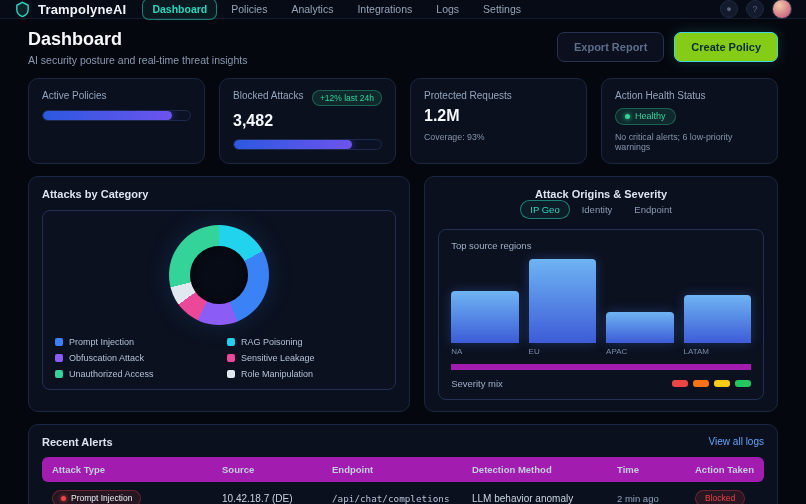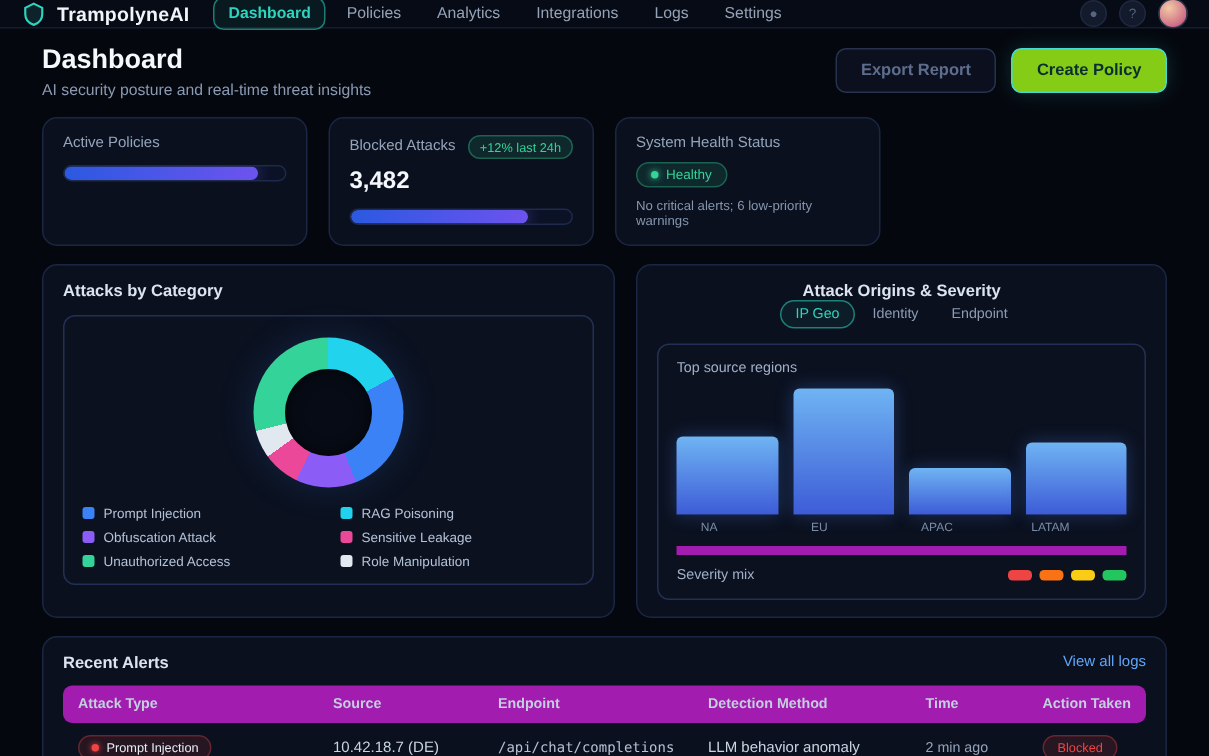--- a/index.html
+++ b/index.html
@@ -31,21 +31,21 @@
   .page-title { font-size:18px; font-weight:bold; color:#f6f9fc; line-height:1.2; }
   .page-sub { font-size:10.5px; color:#8a9ab2; margin-top:3px; }
   .head-actions { display:flex; gap:10px;border-radius:13px; }
   .btn { font-size:11px; border-radius:7px; padding:8px 16px; cursor:pointer; border:1px solid transparent; }
   .btn-ghost { background:rgba(17,24,42,.6); border-color:#27324e; color:#5d6d8c; font-weight:bold; }
   .btn-primary { background:#84cc16; border-color:#45d9d3; color:#0a2e31; font-weight:bold;
     box-shadow:0 0 14px rgba(69,217,211,.18); }
   
   .stats { margin:10px 28px 0; display:grid; grid-template-columns:repeat(4,1fr); gap:14px; }
   .card { background:#0a101d; border:1px solid #1b2642; border-radius:10px; padding:11px 13px; }
-  .stat-top { display:flex; justify-content:space-between; align-items:center; gap:6px; }
+  .stat-top { display:flex; justify-content:space-between; gap:6px; }
   .stat-label { font-size:10px; color:#93a4bc; }
   .stat-value { font-size:16px; font-weight:bold; color:#f4f7fb; margin-top:6px; }
   .green-badge { font-size:8.5px; color:#34d399; background:rgba(52,211,153,.12);
     border:1px solid rgba(52,211,153,.35); border-radius:999px; padding:2px 7px; white-space:nowrap; }
   .health-badge { display:inline-flex; align-items:center; gap:5px; margin-top:7px;
     font-size:9px; color:#34d399; background:rgba(52,211,153,.12);
     border:1px solid rgba(52,211,153,.35); border-radius:999px; padding:2.5px 9px; }
   .health-dot { width:5px; height:5px; border-radius:50%; background:#34d399;
     box-shadow:0 0 5px #34d399; }
   .stat-note { font-size:8.8px; color:#8595ad; margin-top:7px; }
@@ -70,21 +70,21 @@
   .swatch { width:8px; height:8px; border-radius:2px; flex:none; }
   .tabs { display:flex; align-items:center; gap:2px; }
   .tab { font-size:9.5px; color:#8b9bb4; padding:3px 9px; border-radius:999px;
     border:1px solid transparent; cursor:pointer; text-decoration:none; }
   .tab.active { color:#2dd4bf; border-color:rgba(45,212,191,.55); background:rgba(45,212,191,.07); }
   .panel-label { font-size:9.5px; color:#9fb0c8; }
   .bars { display:flex; gap:10px; height:84px; align-items:flex-end; margin-top:8px; }
   .bar { flex:1; border-radius:4px 4px 0 0;
     background:linear-gradient(180deg,#6fb4f3,#3d5cd7);
     box-shadow:0 0 12px rgba(77,130,240,.3); }
-  .bar-labels { display:flex; gap:10px; margin-top:4px;margin-left:16px; }
+  .bar-labels { display:flex; gap:10px; margin-top:4px; }
   .bar-labels span { flex:1; font-size:8px; color:#7b8ca6; }
   .severity-row { margin-top:8px; padding-top:8px; border-top:6px solid #a21caf;
     display:flex; justify-content:space-between; align-items:center;gap:24px; }
   .pills { display:flex; gap:5px; }
   .pill { width:16px; height:7px; border-radius:3px; display:inline-block; }
   
   .alerts { margin:12px 28px 20px; }
   .alerts-head { display:flex; justify-content:space-between; align-items:center; }
   .view-link { font-size:10px; color:#60a5fa; cursor:pointer; text-decoration:none; }
   .t-grid { display:grid; grid-template-columns:170px 110px 140px 145px 78px 1fr; align-items:center; }
@@ -148,21 +148,28 @@
       <span class="stat-label">Blocked Attacks</span>
       <span class="green-badge">+12% last 24h</span>
     </div>
     <div class="stat-value">3,482</div>
     <div class="progress">
       <div class="progress-fill" style="width: 80%;"></div>
     </div>
   </section>
   <section class="card">
     <div class="stat-top">
-        <span class="stat-label">System Health Status</span>
+        <span class="stat-label">Protected Requests</span>
+      </div>
+    <div class="stat-value">1.2M</div>
+    <div class="stat-note">Coverage: 93%</div>
+  </section>
+  <section class="card">
+    <div class="stat-top">
+        <span class="stat-label">Action Health Status</span>
       </div>
     <span class="health-badge">
       <i class="health-dot"></i>
       <span>Healthy</span>
     </span>
     <div class="stat-note">No critical alerts; 6 low-priority warnings</div>
   </section>
 </div>
 
 <div class="middle">

